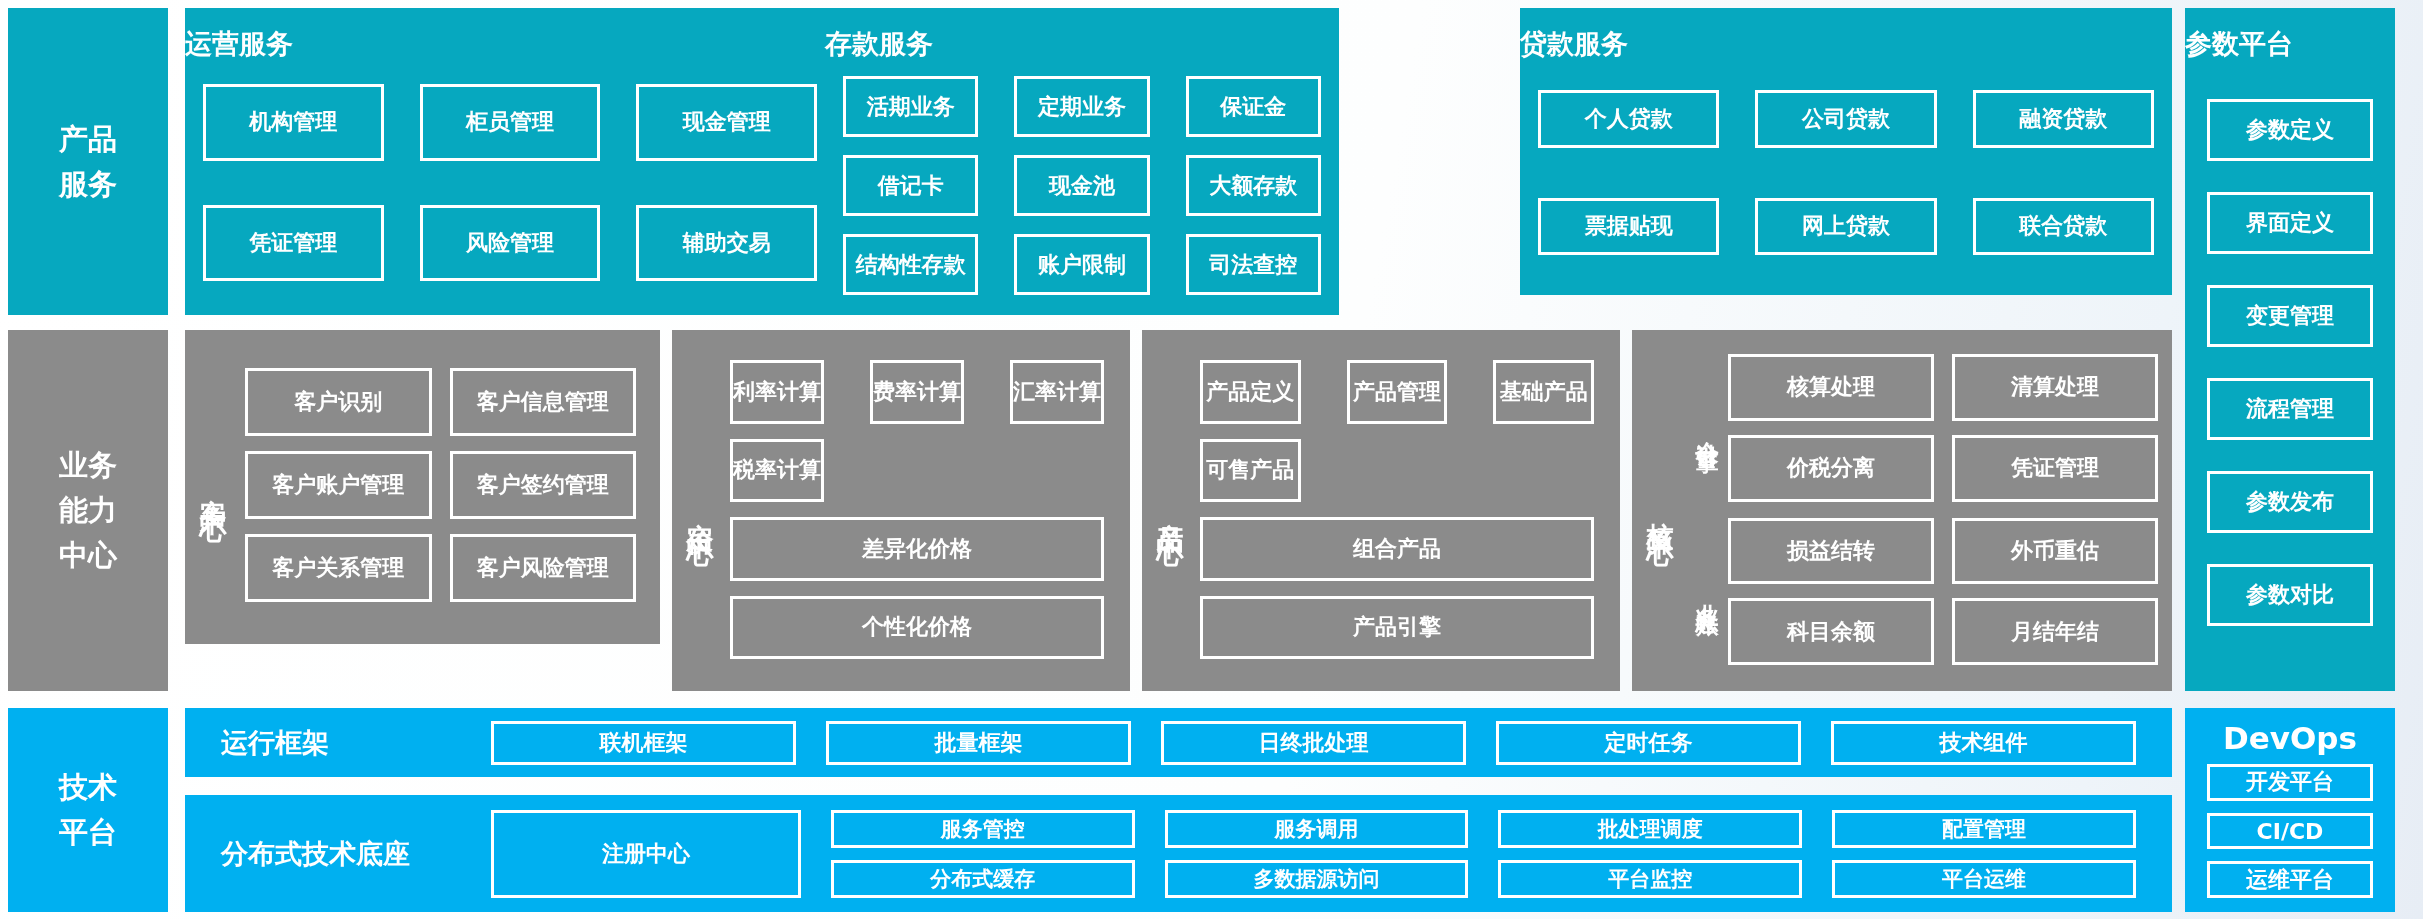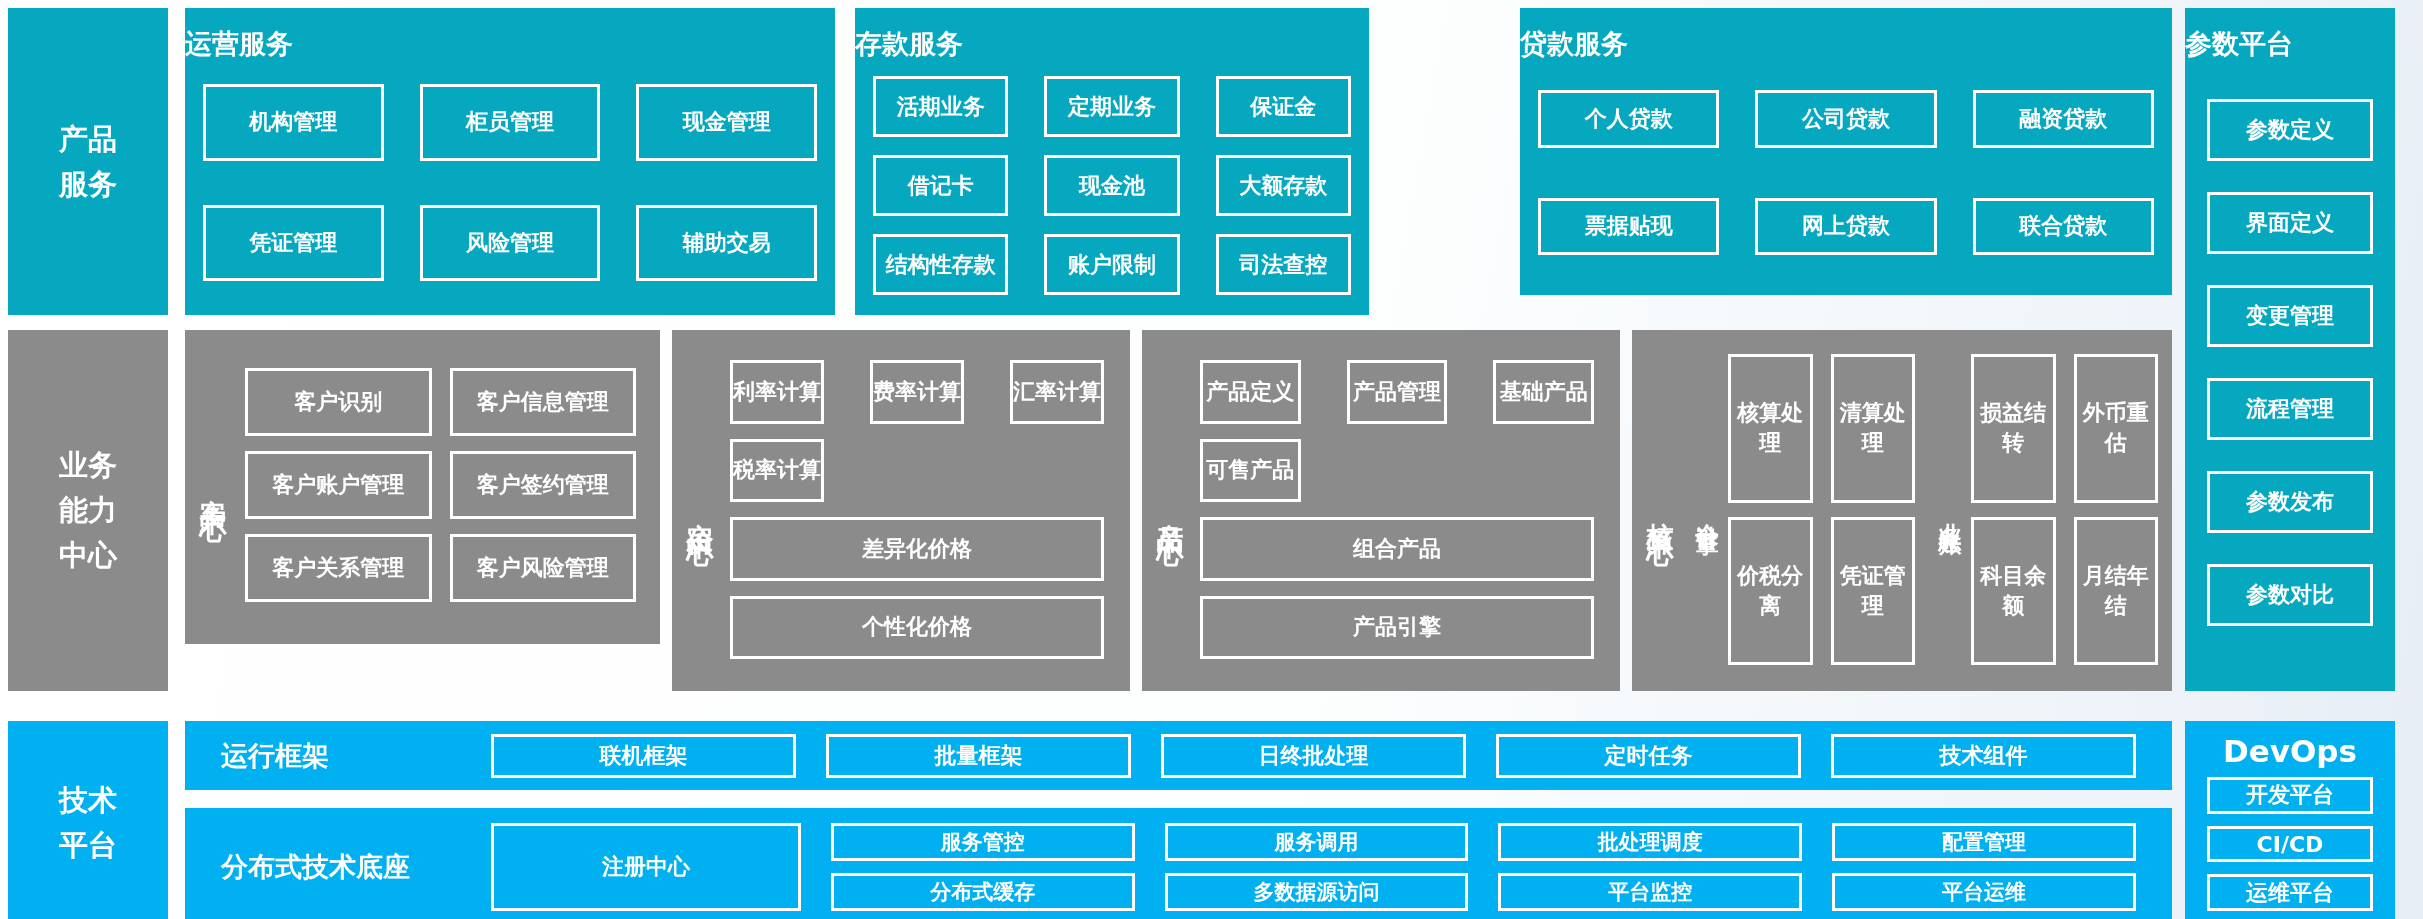--- a/index.html
+++ b/index.html
@@ -6,21 +6,21 @@
   body{font-family:"DejaVu Sans",sans-serif;}
   .page{
     position:relative;
     width:2423px;height:919px;
     background:linear-gradient(100deg,#ffffff 0%,#fdfefe 55%,#eef4f9 86%,#e7edf5 100%);
     overflow:hidden;
   }
   .panel{position:absolute;display:flex;flex-direction:column;box-sizing:border-box;}
   .teal{background:#06a8bf;}
   .graybg{background:#8b8b8b;}
-  .bluebg{background:#00b0f0;margin-top:13px;}
+  .bluebg{background:#00b0f0;}
   .row{flex-direction:row;}
 
   .sidebar{display:flex;align-items:center;justify-content:center;
     color:#fff;font-weight:bold;font-size:29px;text-align:left;
     line-height:1.55;white-space:pre-line;}
 
   .panel-title{color:#fff;font-weight:bold;font-size:27px;text-align:left;
     padding-top:18px;flex:0 0 auto;}
 
   .box{border:3px solid #fff;color:#fff;font-weight:bold;font-size:22px;
@@ -41,21 +41,21 @@
     font-weight:bold;font-size:23px;letter-spacing:3px;
     display:flex;align-items:center;justify-content:center;flex:0 0 40px;}
 
   .grid2{flex:1;display:grid;grid-template-columns:1fr 1fr;
     gap:15px 18px;margin:38px 24px 42px 4px;}
 
   .pc-grid{flex:1;display:grid;grid-template-columns:1fr 1fr 1fr;
     gap:15px 46px;margin:30px 26px 32px 2px;}
   .span2{grid-column:1 / -1;}
 
-  .acc-groups{flex:1;display:flex;flex-direction:row;gap:16px;margin:24px 14px 26px 0;}
+  .acc-groups{flex:1;display:flex;flex-direction:column;gap:16px;margin:24px 14px 26px 0;}
   .acc-group{flex:1;display:flex;flex-direction:row;}
   .acc-grid{flex:1;display:grid;grid-template-columns:1fr 1fr;gap:14px 18px;}
 
   
   .hlabel{color:#fff;font-weight:bold;font-size:27px;white-space:nowrap;
     flex:0 0 240px;display:flex;align-items:center;}
   .runtime-row{align-items:center;gap:30px;padding:0 36px;}
   .runtime-row .box{flex:1;height:44px;}
   .dist-row{align-items:center;gap:30px;padding:0 36px;}
   .reg-box{flex:1;height:88px;}
@@ -83,21 +83,21 @@
     <div class="grid3 grid-ops">
       <div class="box">机构管理</div>
       <div class="box">柜员管理</div>
       <div class="box">现金管理</div>
       <div class="box">凭证管理</div>
       <div class="box">风险管理</div>
       <div class="box">辅助交易</div>
     </div>
   </div>
 
-  <div class="panel teal" style="left:855px;top:8px;width:514px;height:307px;">
+  <div class="panel teal" style="left:825px;top:8px;width:514px;height:307px;">
     <div class="panel-title">存款服务</div>
     <div class="grid3 grid-dep">
       <div class="box">活期业务</div>
       <div class="box">定期业务</div>
       <div class="box">保证金</div>
       <div class="box">借记卡</div>
       <div class="box">现金池</div>
       <div class="box">大额存款</div>
       <div class="box">结构性存款</div>
       <div class="box">账户限制</div>

